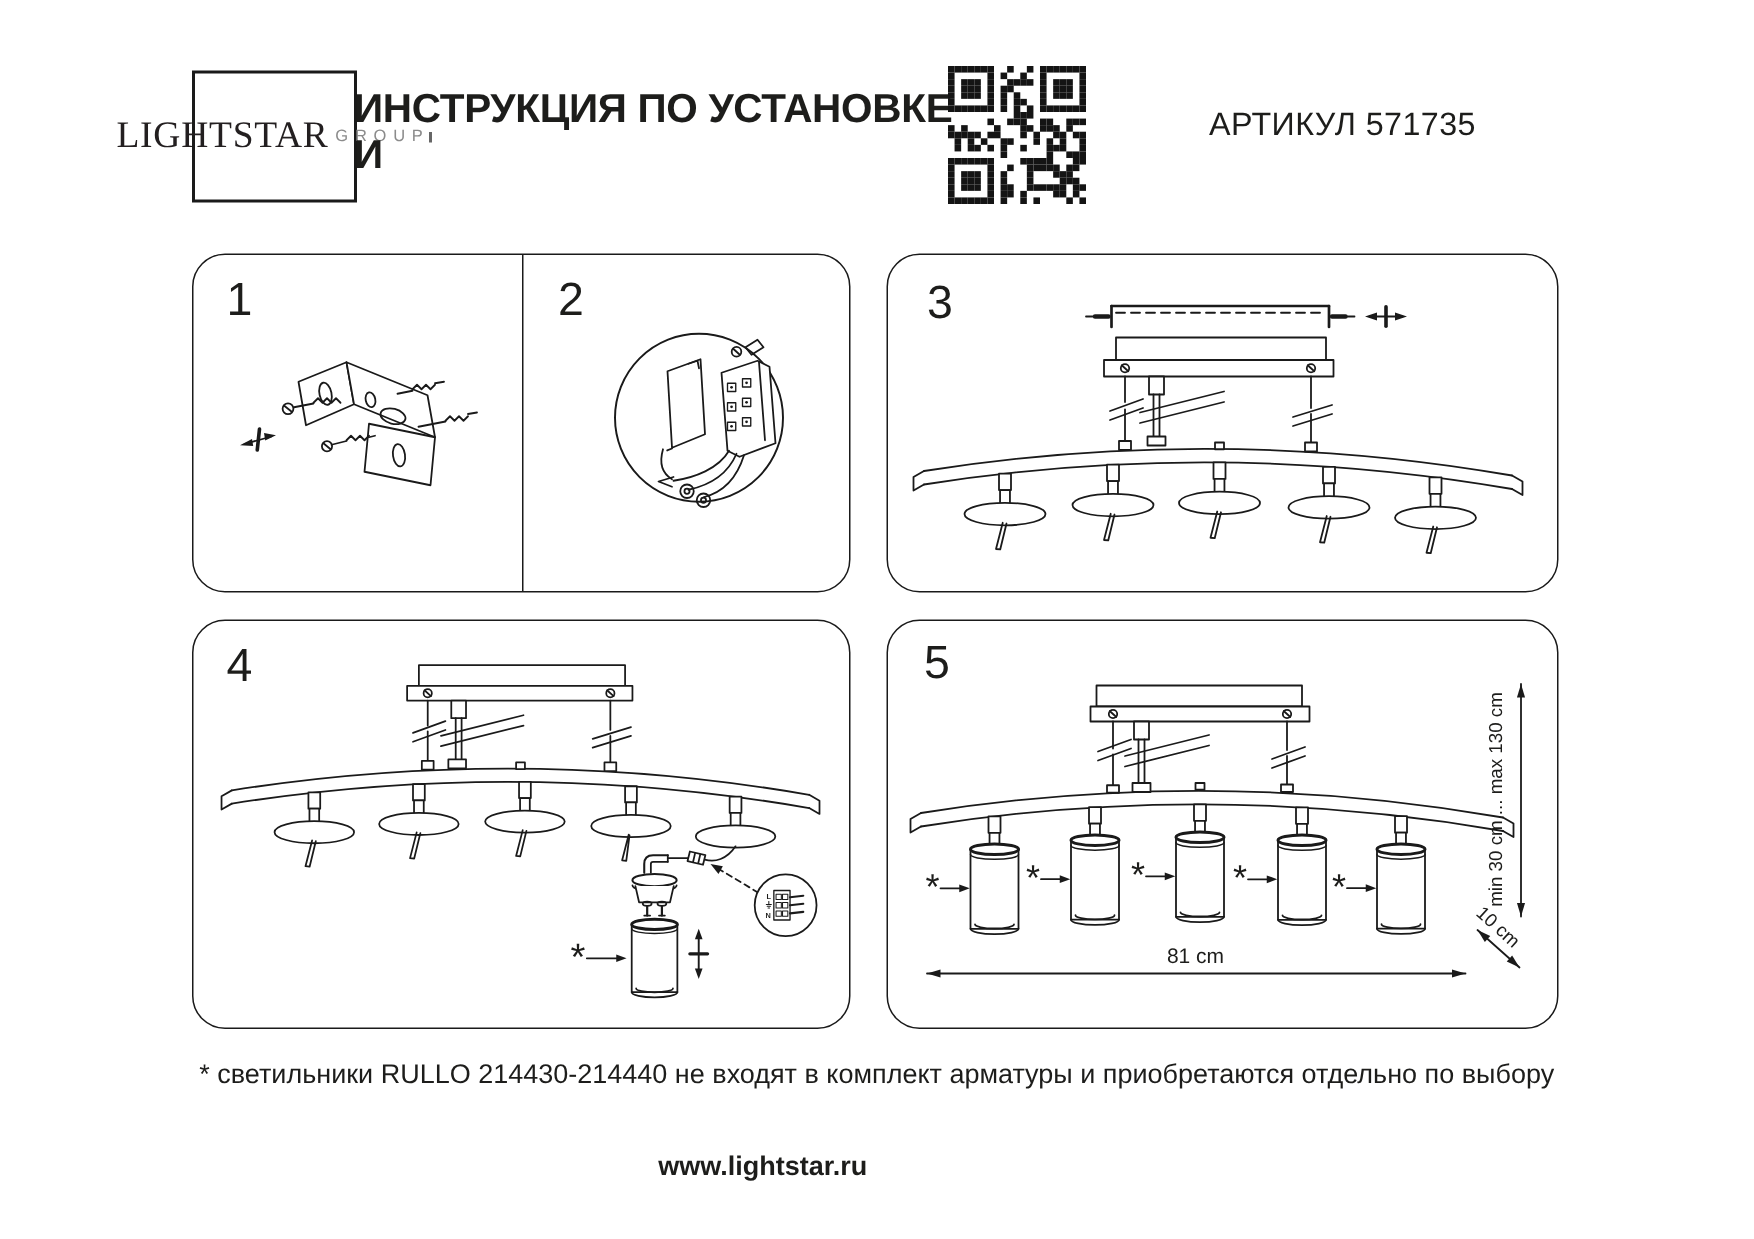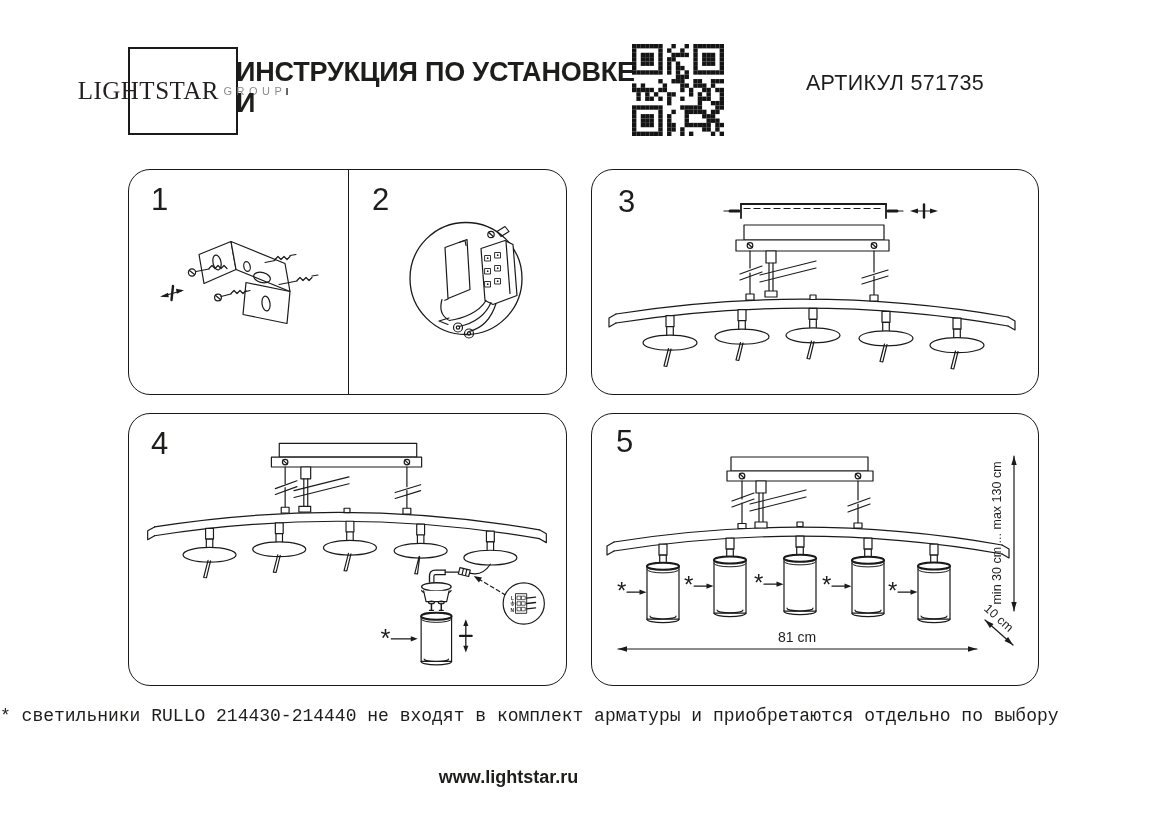--- a/index.html
+++ b/index.html
@@ -29,21 +29,21 @@
   .panel-c{left:128px;top:413px;width:437px;height:271px;}
   .panel-d{left:591px;top:413px;width:446px;height:271px;}
   .divider{position:absolute;left:219px;top:0;bottom:0;width:1.4px;background:#1a1a1a;}
   .step-num{position:absolute;font-size:31px;font-weight:500;color:#1d1d1b;}
   .draw{position:absolute;left:0;top:0;width:100%;height:100%;}
   
   .ln{stroke:#1a1a1a;fill:none;stroke-width:1.2;stroke-linecap:round;stroke-linejoin:round;}
   .fl{fill:#1a1a1a;stroke:none;}
   svg text{font-family:"Liberation Sans",sans-serif;fill:#1d1d1b;stroke:none;}
   
-  .note{left:0;top:706px;width:1169px;font-size:18px;color:#1d1d1b;font-family:Liberation Mono, monospace;}
+  .note{left:0;top:706px;width:1169px;text-align:center;font-size:18px;color:#1d1d1b;}
   .website{left:0;top:767px;width:1017px;text-align:center;font-size:18px;font-weight:bold;}
 </style>
 </head>
 <body>
 
 <div class="page">
 
   <div class="abs logo-box">
     <div class="logo-word">LIGHT</div>
     <div class="logo-word">STAR</div>

